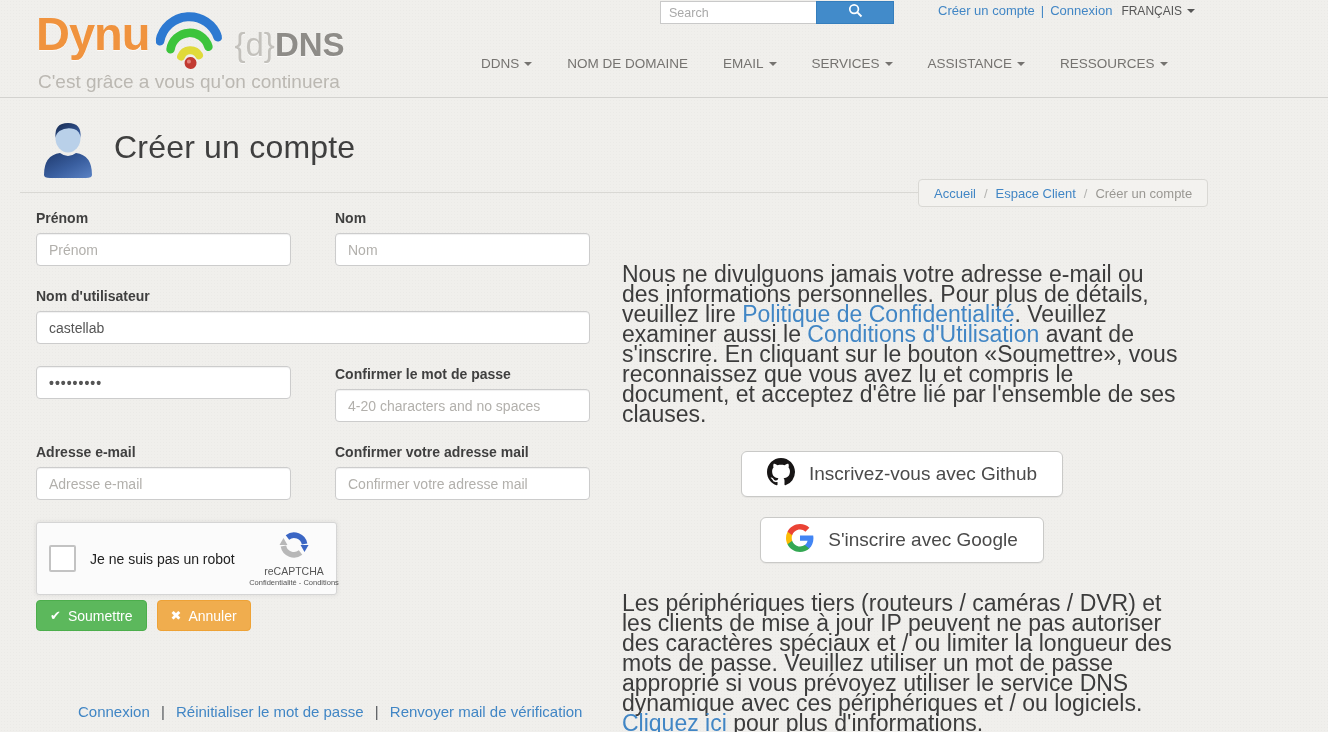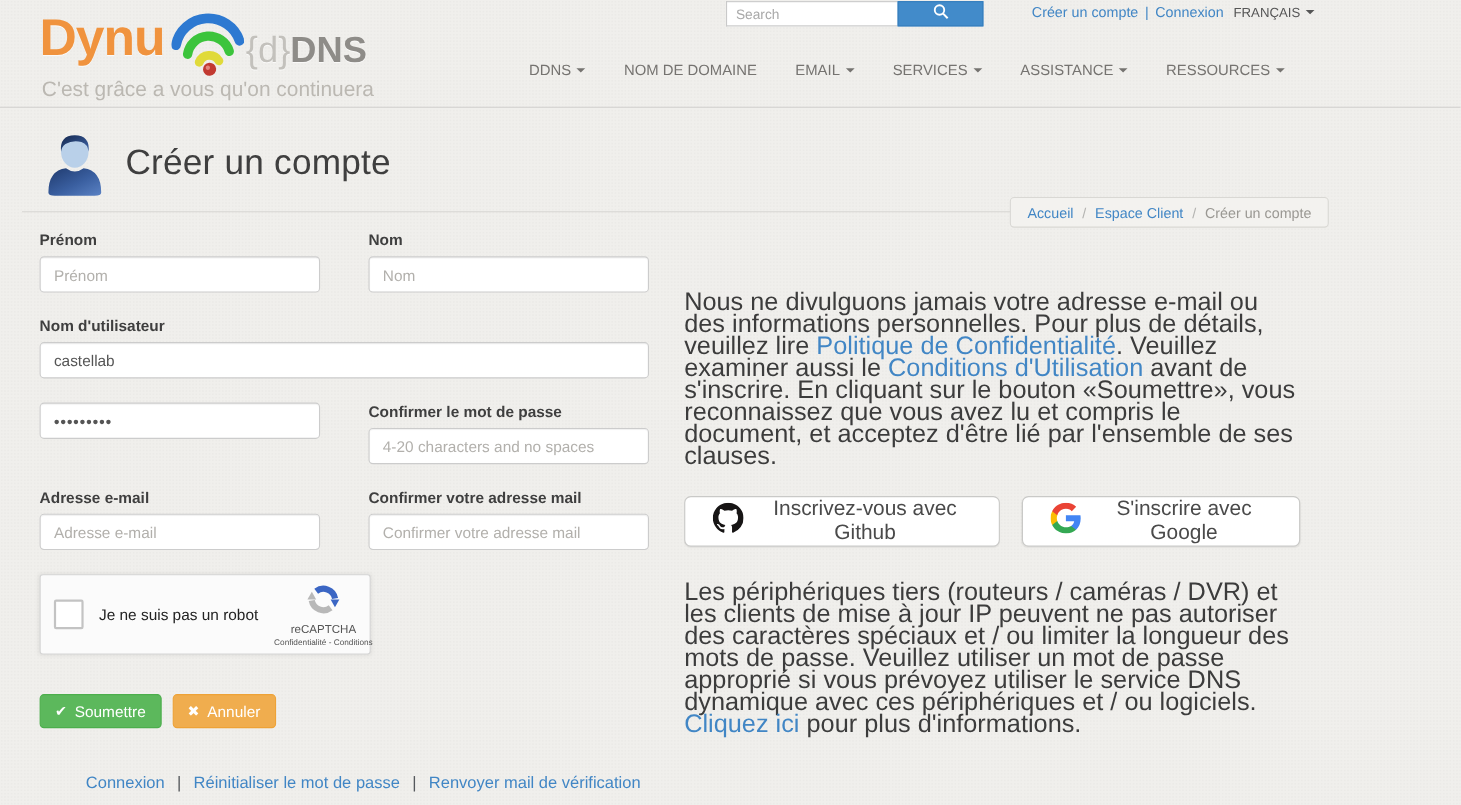--- a/index.html
+++ b/index.html
@@ -7,21 +7,21 @@
   body { font-family:"Liberation Sans", sans-serif; background:#f0efec; color:#3c3c3c; }
   .page { position:relative; width:1328px; height:732px; overflow:hidden; background:#f0efec;
           background-image:radial-gradient(rgba(0,0,0,0.018) 1px, transparent 1px); background-size:3px 3px; }
 
   
   .header { position:absolute; left:0; top:0; width:1328px; height:98px; border-bottom:1px solid #d3d2cf; }
   .logo { position:absolute; left:36px; top:8px; display:flex; align-items:flex-start; }
   .logo-brand { font-size:47px; font-weight:bold; color:#f0933e; letter-spacing:-1px; line-height:1.1;
                 text-shadow:0 1px 0 rgba(255,255,255,.7); }
   .logo-wifi { margin:4px 0 0 6px; }
-  .logo-suffix { margin:20px 0 0 2px; font-size:33px; line-height:1; text-shadow:0 1px 0 rgba(255,255,255,.7); }
+  .logo-suffix { margin:20px 0 0 13px; font-size:33px; line-height:1; text-shadow:0 1px 0 rgba(255,255,255,.7); }
   .logo-suffix .open { color:#c3c1bc; font-weight:300; }
   .logo-suffix .bold { color:#8e8c88; font-weight:bold; }
   .tagline { position:absolute; left:38px; top:71px; font-size:19px; color:#bbb8b2; }
 
   .searchbar { position:absolute; left:660px; top:1px; display:flex; height:23px; }
   .search-input { width:156px; height:23px; border:1px solid #c9c9c9; border-right:none; padding:0 8px;
                   font-size:12.5px; color:#555; background:#fff; font-family:"Liberation Sans",sans-serif; outline:none; }
   .search-input::placeholder { color:#a9a9a9; }
   .search-btn { width:78px; height:23px; background:#428bca; border:1px solid #357ebd; display:flex;
                 align-items:center; justify-content:center; cursor:pointer; }
@@ -54,21 +54,21 @@
   .field.full { width:554px; }
   .field label { display:block; font-size:14px; font-weight:bold; color:#3f3f3f; margin-bottom:7px; }
   .field input { width:100%; height:33px; border:1px solid #cccccc; border-radius:4px; padding:0 12px; font-size:14px;
                  color:#555; background:#fff; box-shadow:inset 0 1px 1px rgba(0,0,0,.06); outline:none;
                  font-family:"Liberation Sans",sans-serif; }
   .field input::placeholder { color:#b2b0ac; }
   .pw { letter-spacing:1px; font-size:12px; color:#333; font-weight:bold; }
 
   .recaptcha { width:301px; height:73px; background:#fbfbfb; border:1px solid #d5d5d5; border-radius:3px;
                box-shadow:0 0 4px 1px rgba(0,0,0,.06); display:flex; align-items:center; padding:0 10px 0 12px;
-               margin-bottom:36px; }
+               margin-bottom:5px; }
   .rc-checkbox { width:27px; height:27px; background:#fff; border:2px solid #c3c3c3; border-radius:2px; cursor:pointer; flex:none; }
   .rc-label { font-size:14px; color:#222; margin-left:14px; }
   .rc-brand { margin-left:auto; width:64px; display:flex; flex-direction:column; align-items:center; }
   .rc-name { font-size:10.5px; color:#555; margin-top:1px; }
   .rc-links { font-size:7.5px; color:#555; margin-top:1px; white-space:nowrap; }
 
   .btn-row { display:flex; gap:10px; }
   .btn { height:31px; padding:0 13px; border-radius:4px; font-size:14px; color:#fff; display:inline-flex;
          align-items:center; gap:7px; cursor:pointer; font-family:"Liberation Sans",sans-serif; }
   .btn .glyph { font-size:13px; }
@@ -76,21 +76,21 @@
   .btn-warning { background:#f0ad4e; border:1px solid #eea236; }
 
   .footer-links { position:absolute; left:78px; top:703px; font-size:15px; }
   .footer-links a { color:#4186c5; text-decoration:none; }
   .footer-links .pipe { color:#55585c; margin:0 7px; }
 
   
   .info-col { position:absolute; left:622px; top:264px; width:560px; }
   .info-col p { font-size:23px; line-height:20px; color:#3c3c3c; }
   .info-col a { color:#4186c5; text-decoration:none; }
-  .social { margin-top:27px; display:flex; flex-direction:row; align-items:center; gap:20px; }
+  .social { margin-top:27px; display:flex; flex-direction:column; align-items:center; gap:20px; }
   .social-btn { height:46px; background:#fff; border:1px solid #c9c9c7; border-radius:6px; display:flex;
                 align-items:center; gap:14px; padding:0 25px; font-size:19px; color:#4a4a4a; cursor:pointer;
                 box-shadow:0 1px 1px rgba(0,0,0,.05); font-family:"Liberation Sans",sans-serif; }
   .note { margin-top:30px; }
 </style>
 </head>
 <body>
 
 <div class="page">
 

